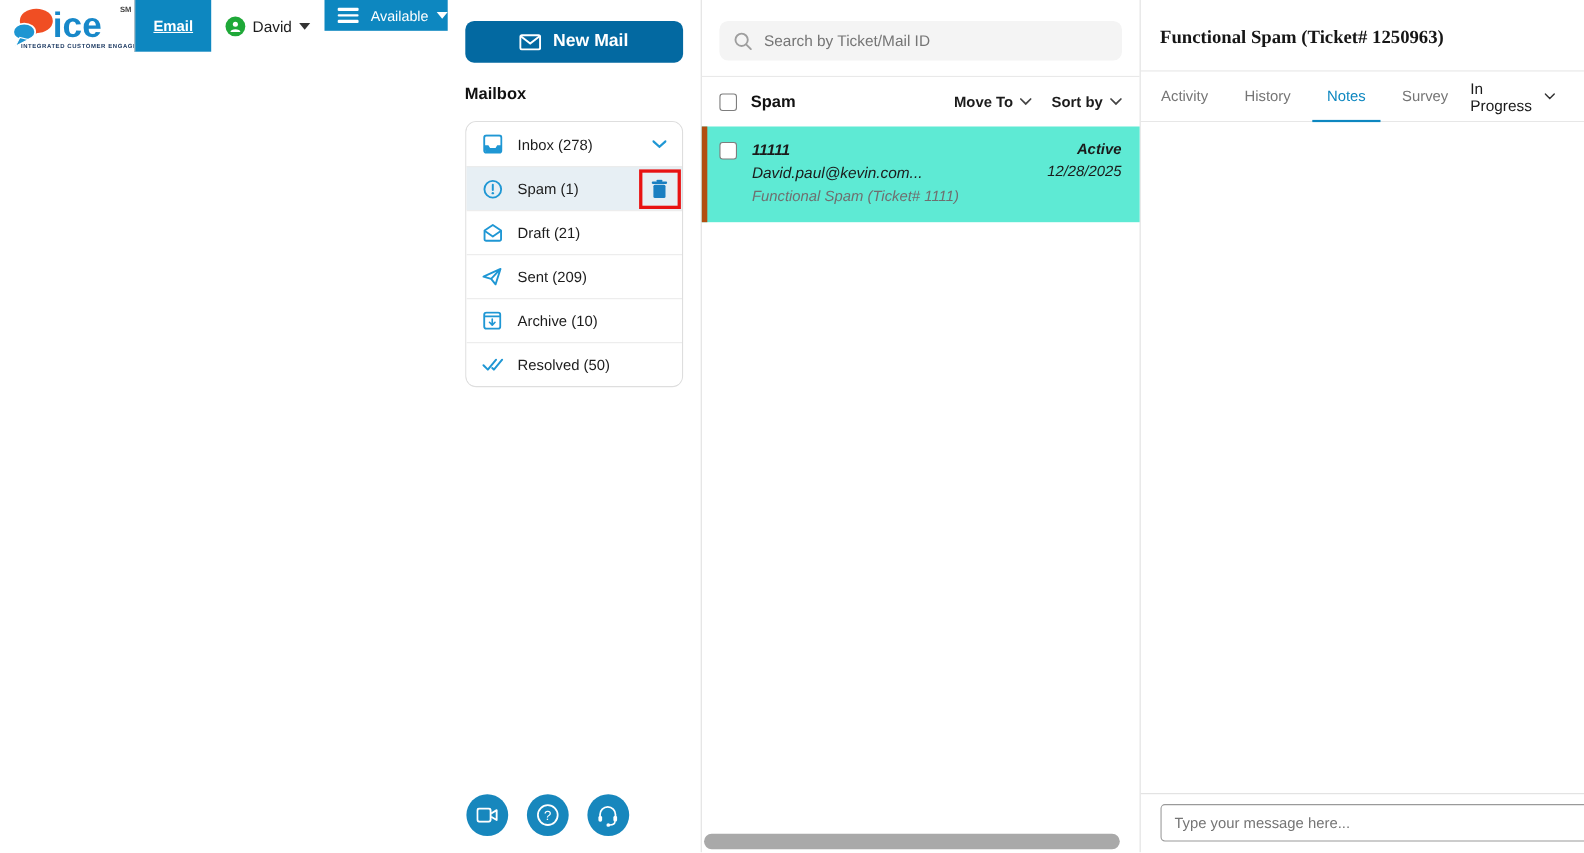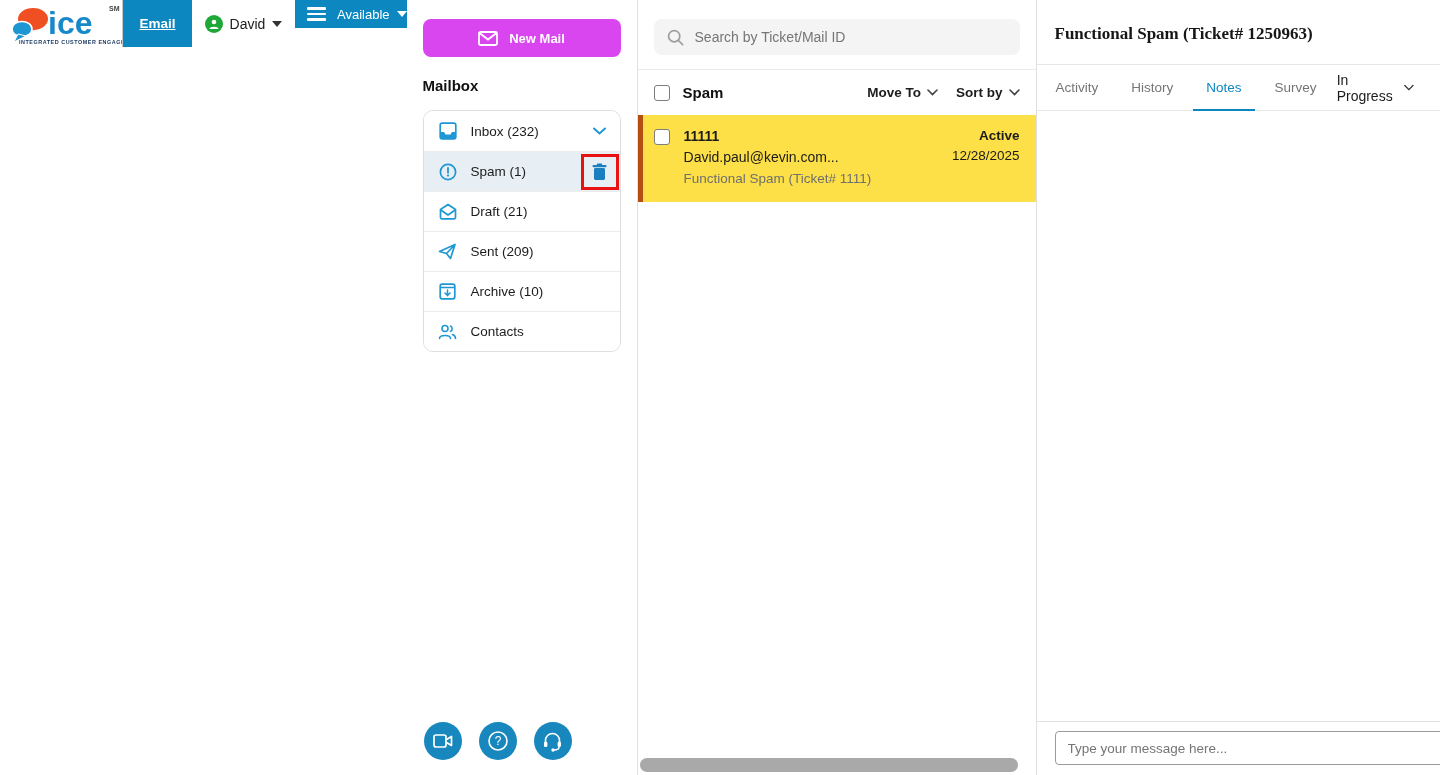--- a/index.html
+++ b/index.html
@@ -27,22 +27,22 @@
   .hamburger span { width:19px; height:2.5px; background:#fff; border-radius:1px; }
   .availability { color:#fff; font-size:13px; font-weight:400; display:flex; align-items:center; gap:7px; cursor:pointer; }
   .caret-down-white { width:0; height:0; border-left:5px solid transparent; border-right:5px solid transparent;
                       border-top:6px solid #fff; }
 
   
   .content { flex:1; display:flex; min-height:0; position:relative; }
 
   
   .sidebar { width:230px; flex:0 0 auto; padding:0 16px; position:relative; }
-  .new-mail-btn { margin-top:19px; width:100%; height:38px; background:#d946ef; border:none;
-                  border-radius:8px; color:#fff; font-size:13px; font-weight:700;
+  .new-mail-btn { margin-top:19px; width:100%; height:38px; background:#0369a1; border:none;
+                  border-radius:8px; color:#fff; font-size:16px; font-weight:700;
                   display:flex; align-items:center; justify-content:center; gap:11px; cursor:pointer;
                   font-family:"Liberation Sans", sans-serif; }
   .mailbox-heading { margin-top:20px; font-size:15px; font-weight:700; color:#111; }
   .folder-card { margin-top:16px; border:1px solid #dedede; border-radius:10px; overflow:hidden; background:#fff; }
   .folder-item { height:40px; display:flex; align-items:center; padding:0 14px; gap:13px;
                  font-size:13.5px; color:#1c1c1c; cursor:pointer; background:#fff; }
   .folder-item + .folder-item { border-top:1px solid #ececec; }
   .folder-item.selected { background:#E7EFF4; }
   .folder-icon { width:20px; display:flex; align-items:center; justify-content:center; flex:0 0 auto; }
   .folder-chevron { margin-left:auto; display:flex; }
@@ -62,22 +62,22 @@
                       color:#333; font-family:"Liberation Sans", sans-serif; }
   .search-box input::placeholder { color:#757575; }
   .list-header { height:46px; border-top:1px solid #e9e9e9; display:flex; align-items:center;
                  padding:0 16px; gap:13px; flex:0 0 auto; }
   .checkbox { width:16px; height:16px; border:1.5px solid #7d7d7d; border-radius:3px; background:#fff;
               flex:0 0 auto; cursor:pointer; }
   .folder-title { font-size:15px; font-weight:700; color:#111; }
   .list-header-controls { margin-left:auto; display:flex; gap:18px; }
   .dropdown-sm { display:flex; align-items:center; gap:6px; font-size:13.5px; font-weight:600;
                  color:#1c1c1c; cursor:pointer; }
-  .mail-item { height:87px; background:#fde047; border-left:5px solid #B14E10; display:flex;
-               padding:13px 16px 0 11px; cursor:pointer; }
+  .mail-item { height:87px; background:#5eead4; border-left:5px solid #B14E10; display:flex;
+               padding:13px 16px 0 11px; cursor:pointer;font-style:italic; }
   .mail-item .checkbox { margin-top:1px; }
   .mail-item-main { margin-left:14px; }
   .mail-id { font-size:14px; font-weight:700; color:#1b1b1b; }
   .mail-from { font-size:14px; color:#1b1b1b; margin-top:5px; }
   .mail-subject { font-size:13.5px; color:#6f6f6f; margin-top:6px; }
   .mail-item-side { margin-left:auto; text-align:right; }
   .mail-status { font-size:13.5px; font-weight:700; color:#1b1b1b; }
   .mail-date { font-size:13.5px; color:#1b1b1b; margin-top:5px;margin-left:40px; }
   .hscrollbar { position:absolute; bottom:3px; left:2px; width:378px; height:14px; border-radius:7px;
                 background:#a9a9a9; cursor:pointer; }
@@ -165,21 +165,21 @@
 
       <div class="folder-card">
 
         <div class="folder-item">
           <span class="folder-icon">
             <svg width="18" height="18" viewBox="0 0 18 18">
               <rect x="1.2" y="1.2" width="15.6" height="15.6" rx="2" fill="none" stroke="#1F97D4" stroke-width="1.7"></rect>
               <path d="M1.5 10 h3.5 l1.5 2.5 h5 l1.5-2.5 h3.5 v5 a1.5 1.5 0 0 1 -1.5 1.5 h-11.5 a1.5 1.5 0 0 1 -1.5 -1.5 Z" fill="#1F97D4"></path>
             </svg>
           </span>
-          <span>Inbox (232)</span>
+          <span>Inbox (278)</span>
           <span class="folder-chevron">
             <svg width="13" height="8" viewBox="0 0 13 8">
                 <path d="M1 1.5 L6.5 6.5 L12 1.5" fill="none" stroke="#1F97D4" stroke-width="2" stroke-linecap="round"></path>
               </svg>
           </span>
         </div>
 
         <div class="folder-item selected">
           <span class="folder-icon">
             <svg width="18" height="18" viewBox="0 0 18 18">
@@ -221,31 +221,30 @@
           <span class="folder-icon">
             <svg width="17" height="17" viewBox="0 0 17 17">
               <rect x="1.2" y="1.2" width="14.6" height="14.6" rx="2" fill="none" stroke="#1F97D4" stroke-width="1.7"></rect>
               <line x1="1.5" y1="4.6" x2="15.5" y2="4.6" stroke="#1F97D4" stroke-width="1.5"></line>
               <path d="M8.5 7 V12 M6 10 L8.5 12.6 L11 10" fill="none" stroke="#1F97D4" stroke-width="1.5" stroke-linecap="round" stroke-linejoin="round"></path>
             </svg>
           </span>
           <span>Archive (10)</span>
         </div>
 
-
-        <div class="folder-item">
-          <span class="folder-icon">
-            <svg width="19" height="16" viewBox="0 0 19 16">
-              <circle cx="7" cy="4.5" r="3" fill="none" stroke="#1F97D4" stroke-width="1.6"></circle>
-              <path d="M1.5 14.5 C1.5 10.5 12.5 10.5 12.5 14.5" fill="none" stroke="#1F97D4" stroke-width="1.6" stroke-linecap="round"></path>
-              <path d="M12.5 2 a3 3 0 0 1 0 5.4 M14.5 10.5 c2.3 0.8 3 2.3 3 4" fill="none" stroke="#1F97D4" stroke-width="1.6" stroke-linecap="round"></path>
-            </svg>
-          </span>
-          <span>Contacts</span>
-        </div>
+        <div class="folder-item">
+          <span class="folder-icon">
+            <svg width="20" height="13" viewBox="0 0 20 13">
+              <path d="M1.5 7 L5.5 11 L13 2" fill="none" stroke="#1F97D4" stroke-width="1.8" stroke-linecap="round" stroke-linejoin="round"></path>
+              <path d="M9.5 9.5 L11 11 L18.5 2" fill="none" stroke="#1F97D4" stroke-width="1.8" stroke-linecap="round" stroke-linejoin="round"></path>
+            </svg>
+          </span>
+          <span>Resolved (50)</span>
+        </div>
+
 
       </div>
 
       <div class="float-buttons">
         <button class="float-btn">
           <svg width="20" height="14" viewBox="0 0 20 14">
             <rect x="1" y="1" width="12" height="12" rx="2" fill="none" stroke="#fff" stroke-width="1.7"></rect>
             <path d="M13.5 5.5 L18.5 2.5 V11.5 L13.5 8.5" fill="none" stroke="#fff" stroke-width="1.7" stroke-linejoin="round"></path>
           </svg>
         </button>

